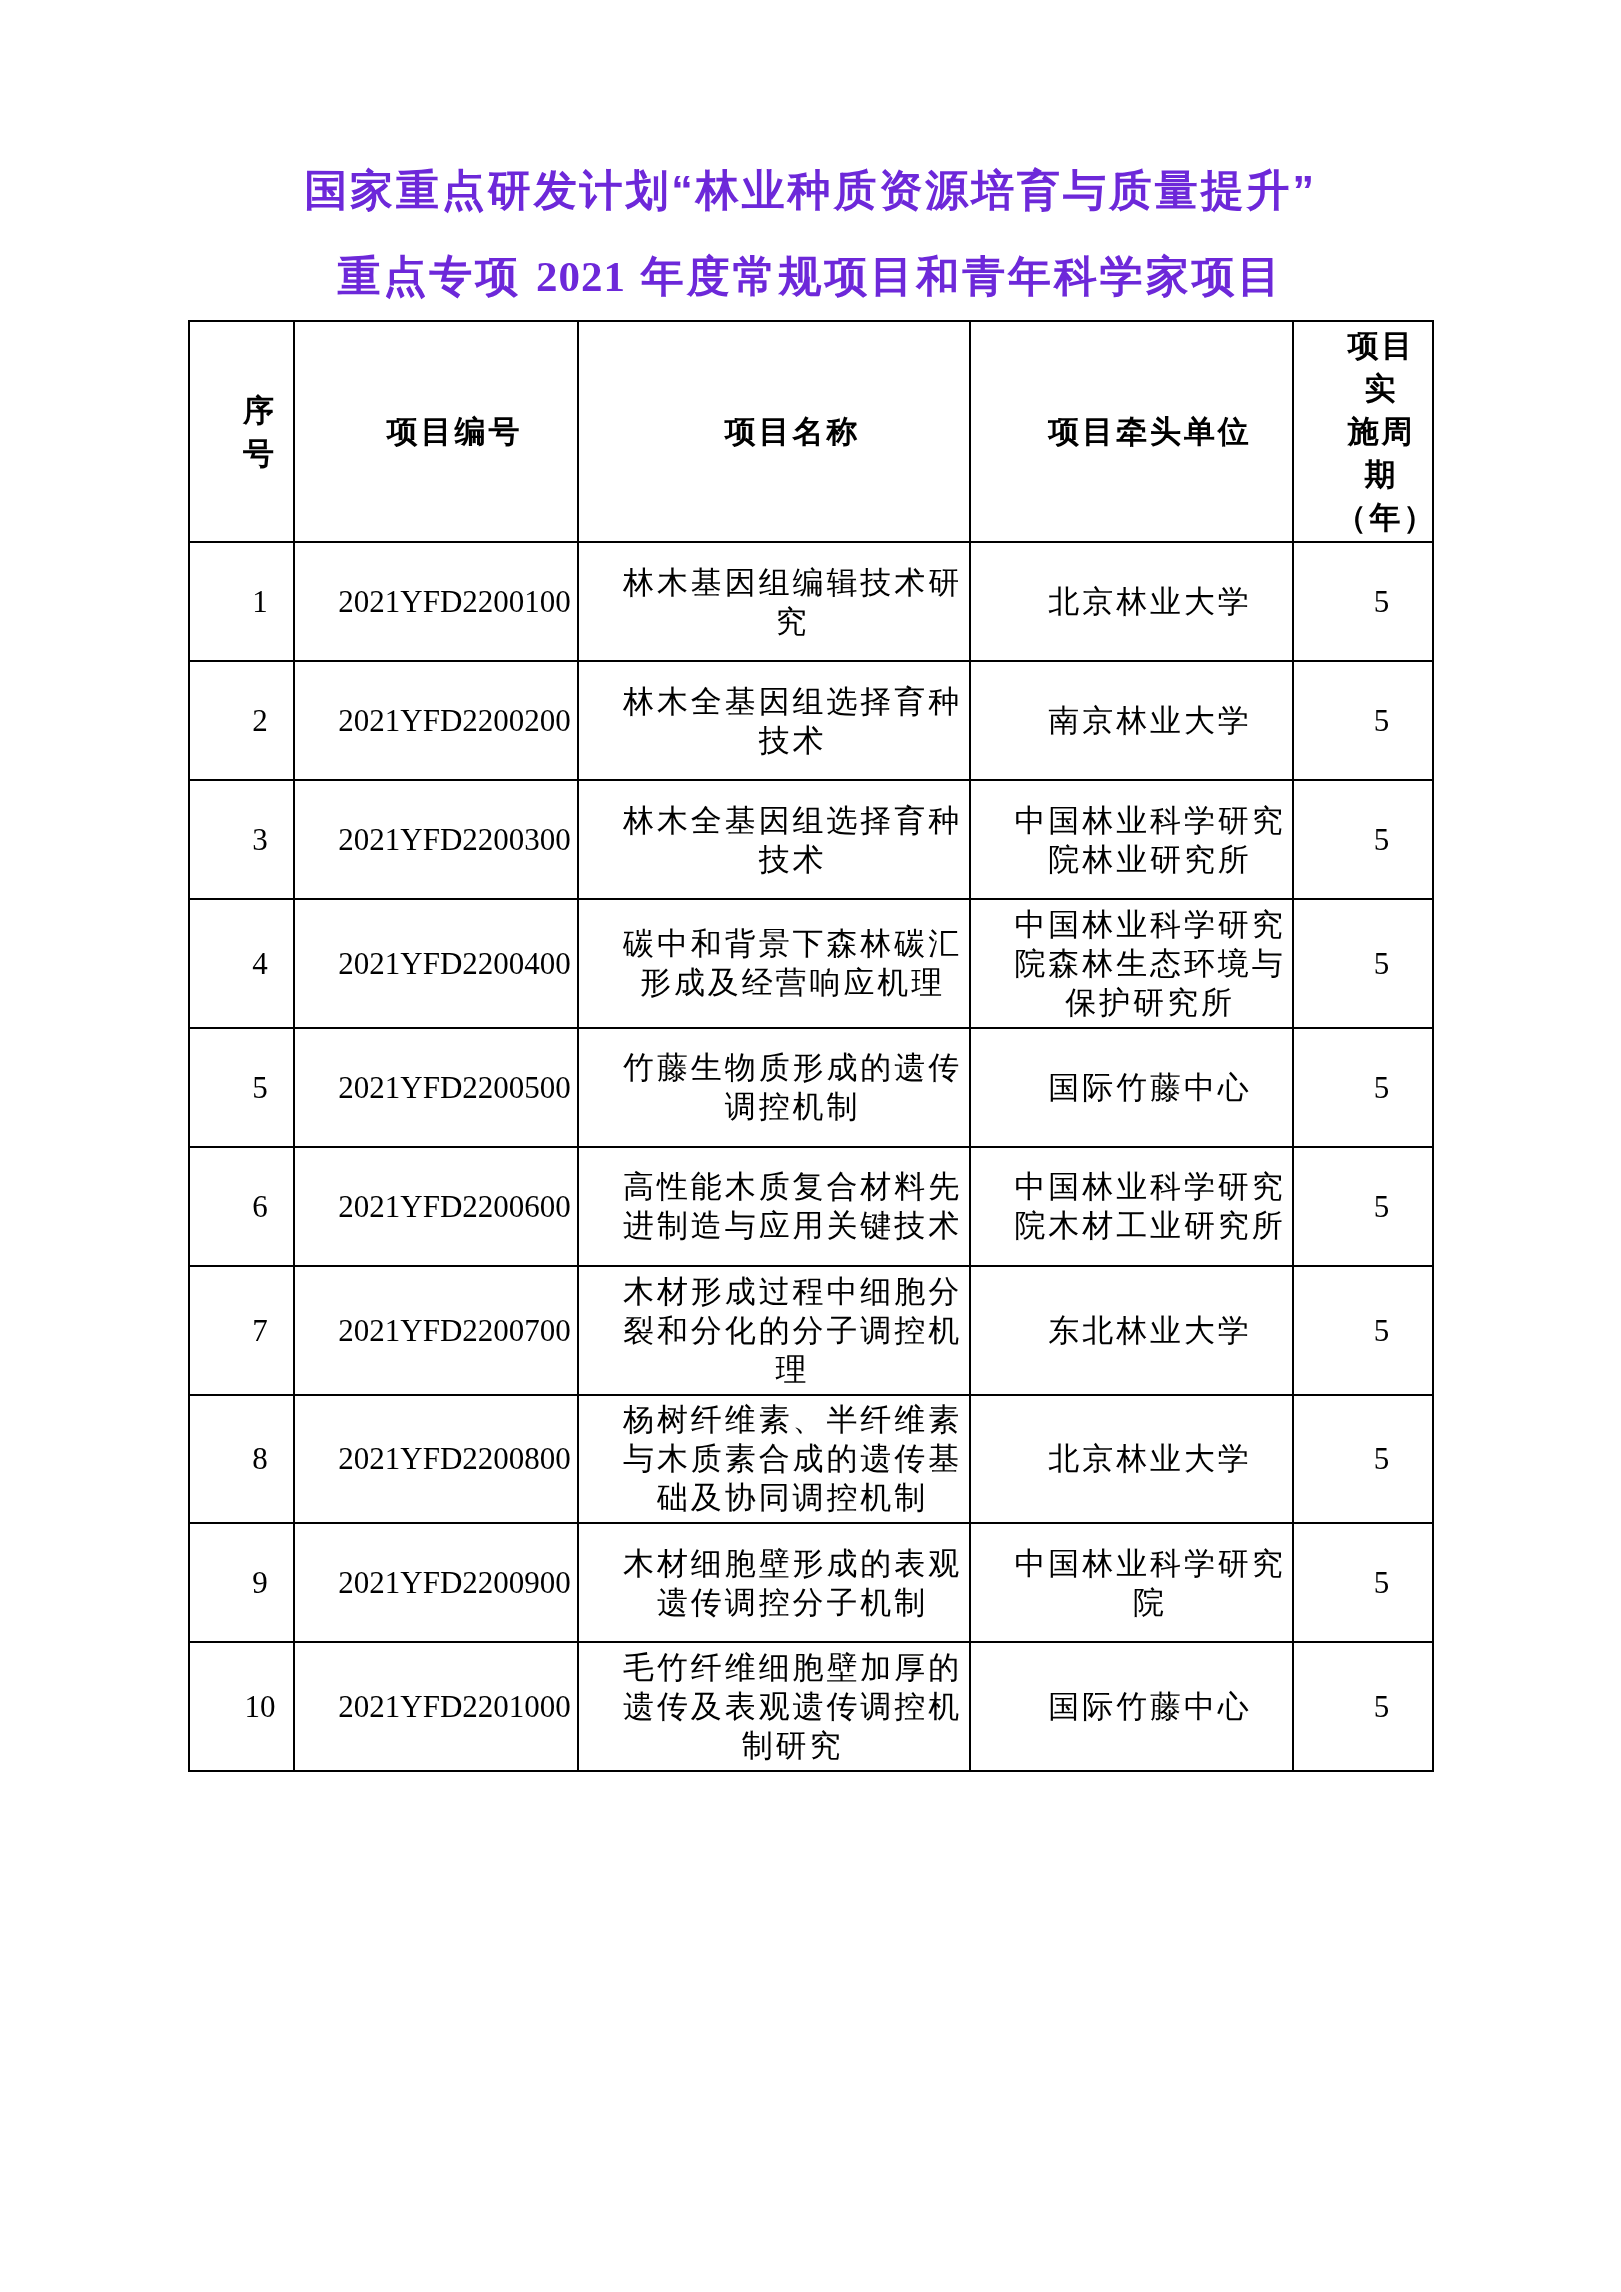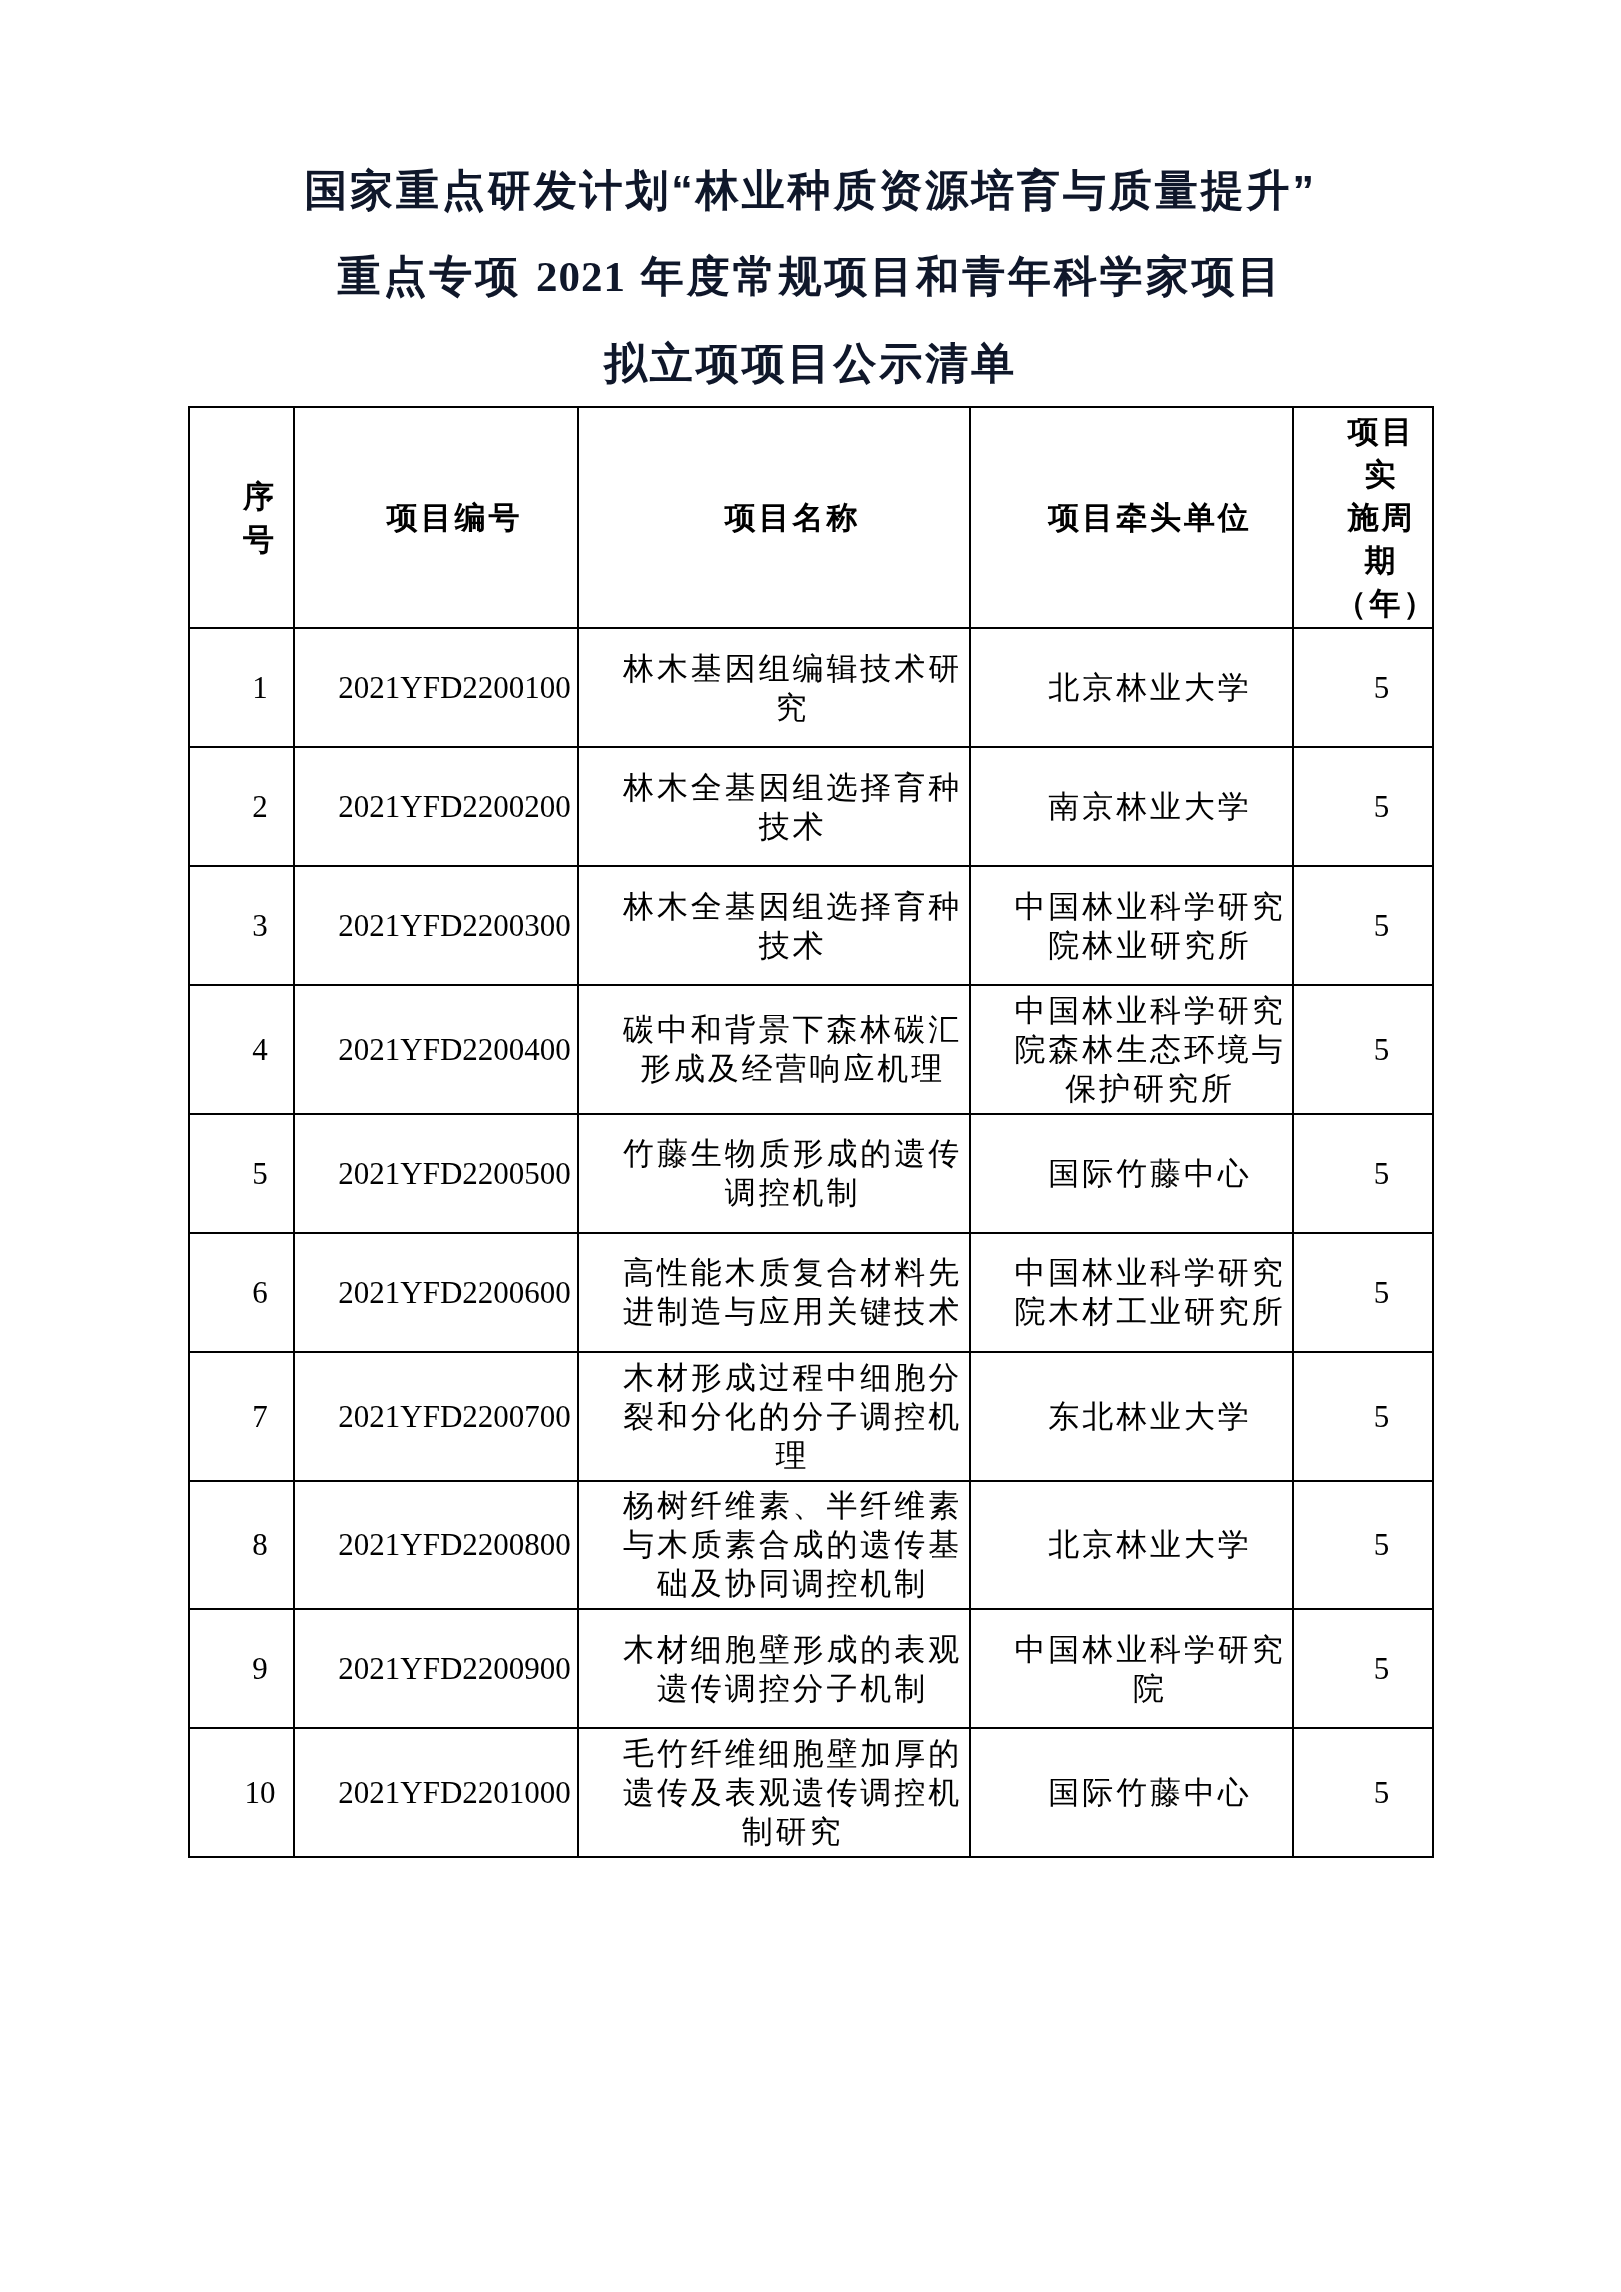--- a/index.html
+++ b/index.html
@@ -13,21 +13,21 @@
     overflow: hidden;
   }
   .doc-title {
     margin: 147px 0 0 0;
     text-align: center;
     font-family: "Liberation Sans", "DejaVu Sans", sans-serif;
     font-weight: bold;
     font-size: 43px;
     line-height: 86px;
     letter-spacing: 2.9px;
-    color: #0f172a;
+    color: #6d28d9;
   }
   .doc-title .latin-num {
     font-family: "Liberation Serif", "DejaVu Serif", serif;
     letter-spacing: 1px;
     margin-top: 35px;
   }
   table.projects {
     width: 1245px;
     margin: 0 auto;
     border-collapse: collapse;
@@ -78,21 +78,20 @@
   col.c5 { width: 140px; }
 </style>
 </head>
 <body>
 
 <div class="page">
 
   <div class="doc-title">
     <div>国家重点研发计划“林业种质资源培育与质量提升”</div>
     <div><span>重点专项 </span><span class="latin-num">2021</span><span> 年度常规项目和青年科学家项目</span></div>
-    <div>拟立项项目公示清单</div>
   </div>
 
   <table class="projects">
     <colgroup>
       <col class="c1">
         <col class="c2">
         <col class="c3">
         <col class="c4">
         <col class="c5">
     </colgroup>

